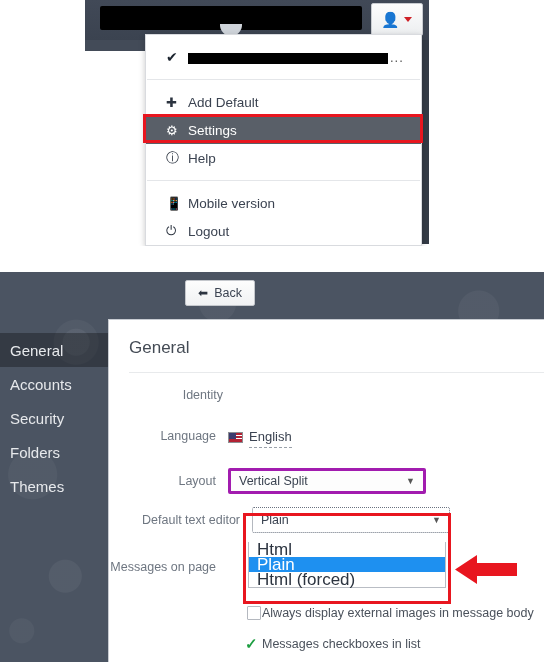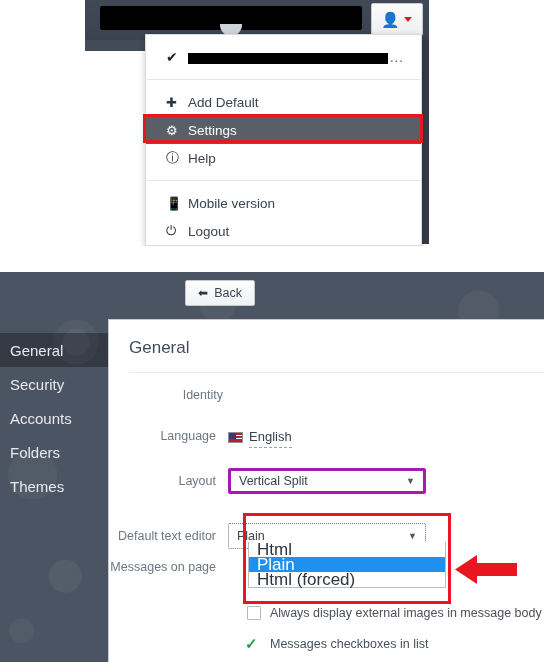--- a/index.html
+++ b/index.html
@@ -160,21 +160,21 @@
   }
   .dd-opt { height: 15px; line-height: 15px; padding-left: 8px; font-size: 17px; color: #2c3440; }
   .dd-opt.sel { background: #1e90f0; color: #ffffff; }
 
   .redbox-dropdown {
     position: absolute; left: 243px; top: 513px; width: 208px; height: 91px;
     border: 3px solid #e8161f; z-index: 8; pointer-events: none;
   }
   .red-arrow { position: absolute; left: 455px; top: 553px; width: 62px; height: 33px; z-index: 9; }
 
-  .chk-row { position: absolute; display: flex; align-items: center; gap: 9px; font-size: 12.5px; color: #4a515b; }
+  .chk-row { position: absolute; display: flex; align-items: center; gap: 1px; font-size: 12.5px; color: #4a515b; }
   .chkbox { width: 14px; height: 14px; border: 1px solid #b4b8bf; background: #fff; border-radius: 1px; }
   .chkmark { width: 16px; color: #1e9e42; font-size: 15px; line-height: 1; font-weight: bold; }
 </style>
 </head>
 <body>
 
 <div id="root">
 
   <div class="shot-top">
 
@@ -245,24 +245,24 @@
       <span class="back-arrow">⬅</span>
       <span>Back</span>
     </div>
 
     <div class="side">
       <div style="height:14px"></div>
       <div class="side-item active">
         <span>General</span>
       </div>
       <div class="side-item">
+        <span>Accounts</span>
+      </div>
+      <div class="side-item">
         <span>Security</span>
-      </div>
-      <div class="side-item">
-        <span>Accounts</span>
       </div>
       <div class="side-item">
         <span>Folders</span>
       </div>
       <div class="side-item">
         <span>Themes</span>
       </div>
     </div>
 
     <div class="panel">
@@ -285,21 +285,21 @@
     </div>
 
     <div class="field-row" style="left:108px; top:196px;">
       <span class="field-label">Layout</span>
       <span class="select-box">
         <span class="sel-val">Vertical Split</span>
         <span class="sel-caret">▼</span>
       </span>
     </div>
 
-    <div class="field-row" style="left:108px; top:251px;">
+    <div class="field-row" style="left:108px; top:235px;padding-left:24px;">
       <span class="field-label">Default text editor</span>
       <span class="select-box focused">
         <span class="sel-val">Plain</span>
         <span class="sel-caret">▼</span>
       </span>
     </div>
 
     <div class="field-row" style="left:108px; top:288px;">
       <span class="field-label">Messages on page</span>
     </div>

